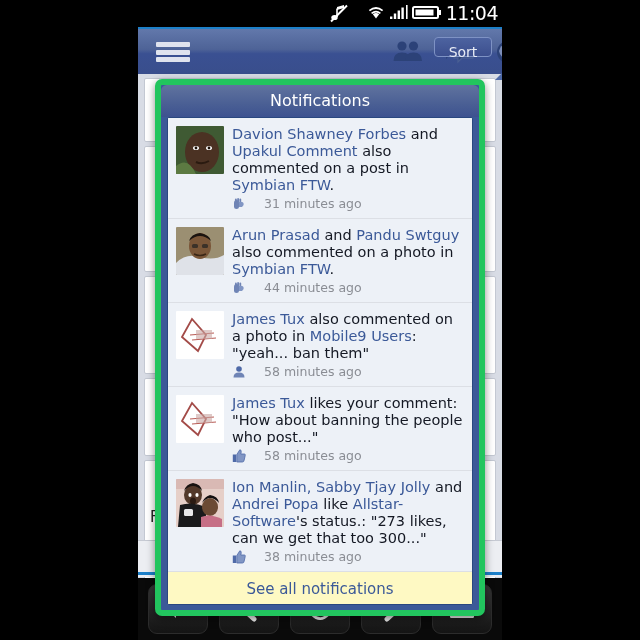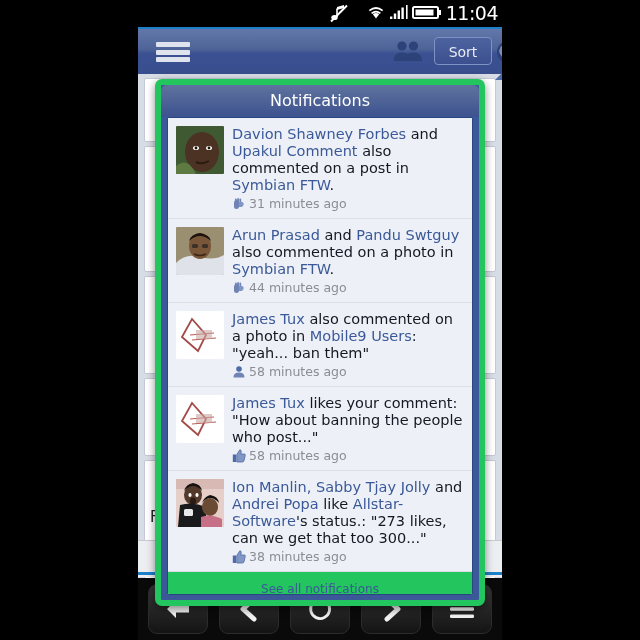--- a/index.html
+++ b/index.html
@@ -94,21 +94,21 @@
     position: absolute;
     top: 10px;
     width: 36px; height: 26px;
   }
   #icon-friends { left: 252px; }
   #icon-messages { left: 302px; }
   #icon-globe { left: 352px; }
   #sortbtn {
     position: absolute;
     right: 10px; top: 8px;
-    width: 58px; height: 28px;
+    width: 58px; height: 20px;
     border: 1px solid #7e92c4;
     border-radius: 4px;
     background: linear-gradient(to bottom, #4d63a0, #3c4f8e);
     color: #e8ecf5;
     font-size: 14px;
     text-align: center;
     line-height: 28px;
     box-sizing: border-box;
   }
 
@@ -220,30 +220,30 @@
   }
   .notif-text a, .notif-text .nm {
     color: #3b5998;
   }
   .notif-meta {
     margin-top: 2px;
     font-size: 12.5px;
     color: #8a8d94;
     display: flex;
     align-items: center;
-    gap: 3px;
+    gap: 18px;
   }
   .meta-icon { width: 14px; height: 14px; flex: 0 0 14px; }
   #notif-seeall {
-    height: 22px;
+    height: 32px;
     line-height: 34px;
     text-align: center;
-    background: #22c55e;
+    background: #fef9c3;
     color: #3b5998;
-    font-size: 12px;
+    font-size: 15px;
   }
 
   
   #bottomline {
     position: absolute;
     left: 0; top: 572px;
     width: 364px; height: 3px;
     background: #1d80c9;
   }
   #bottomnav {

